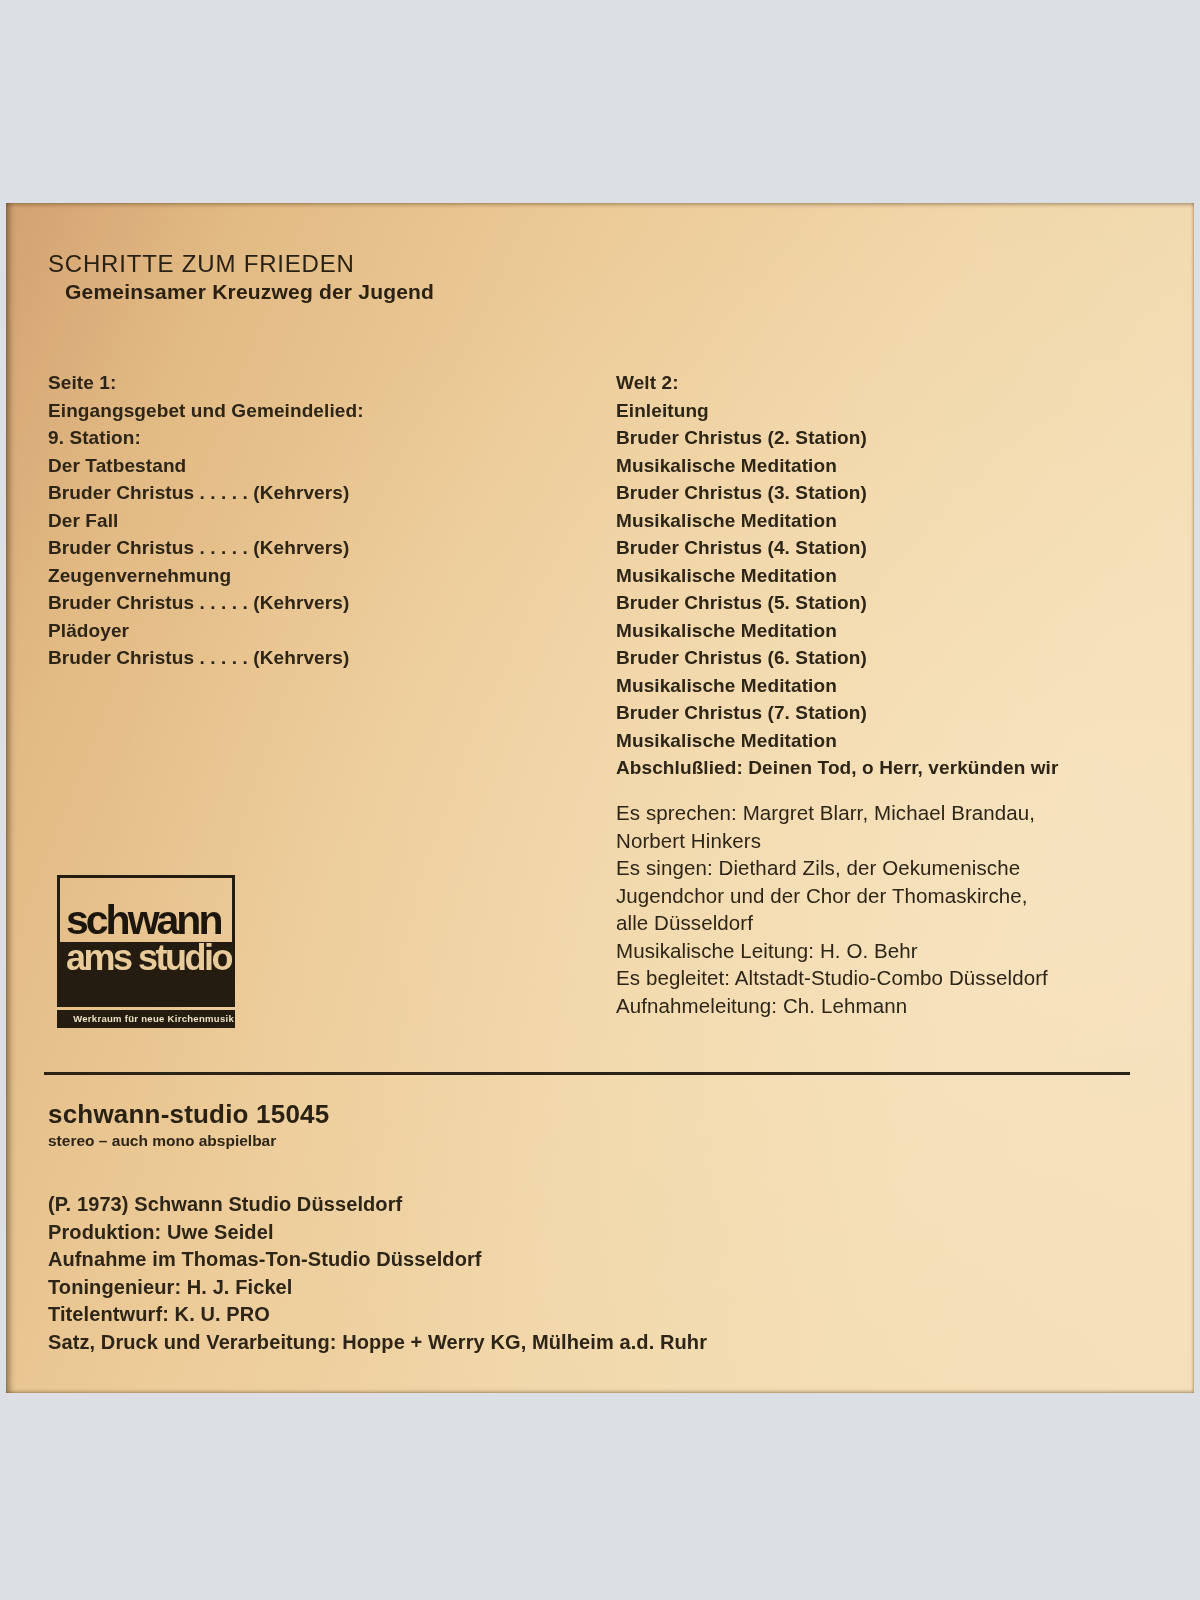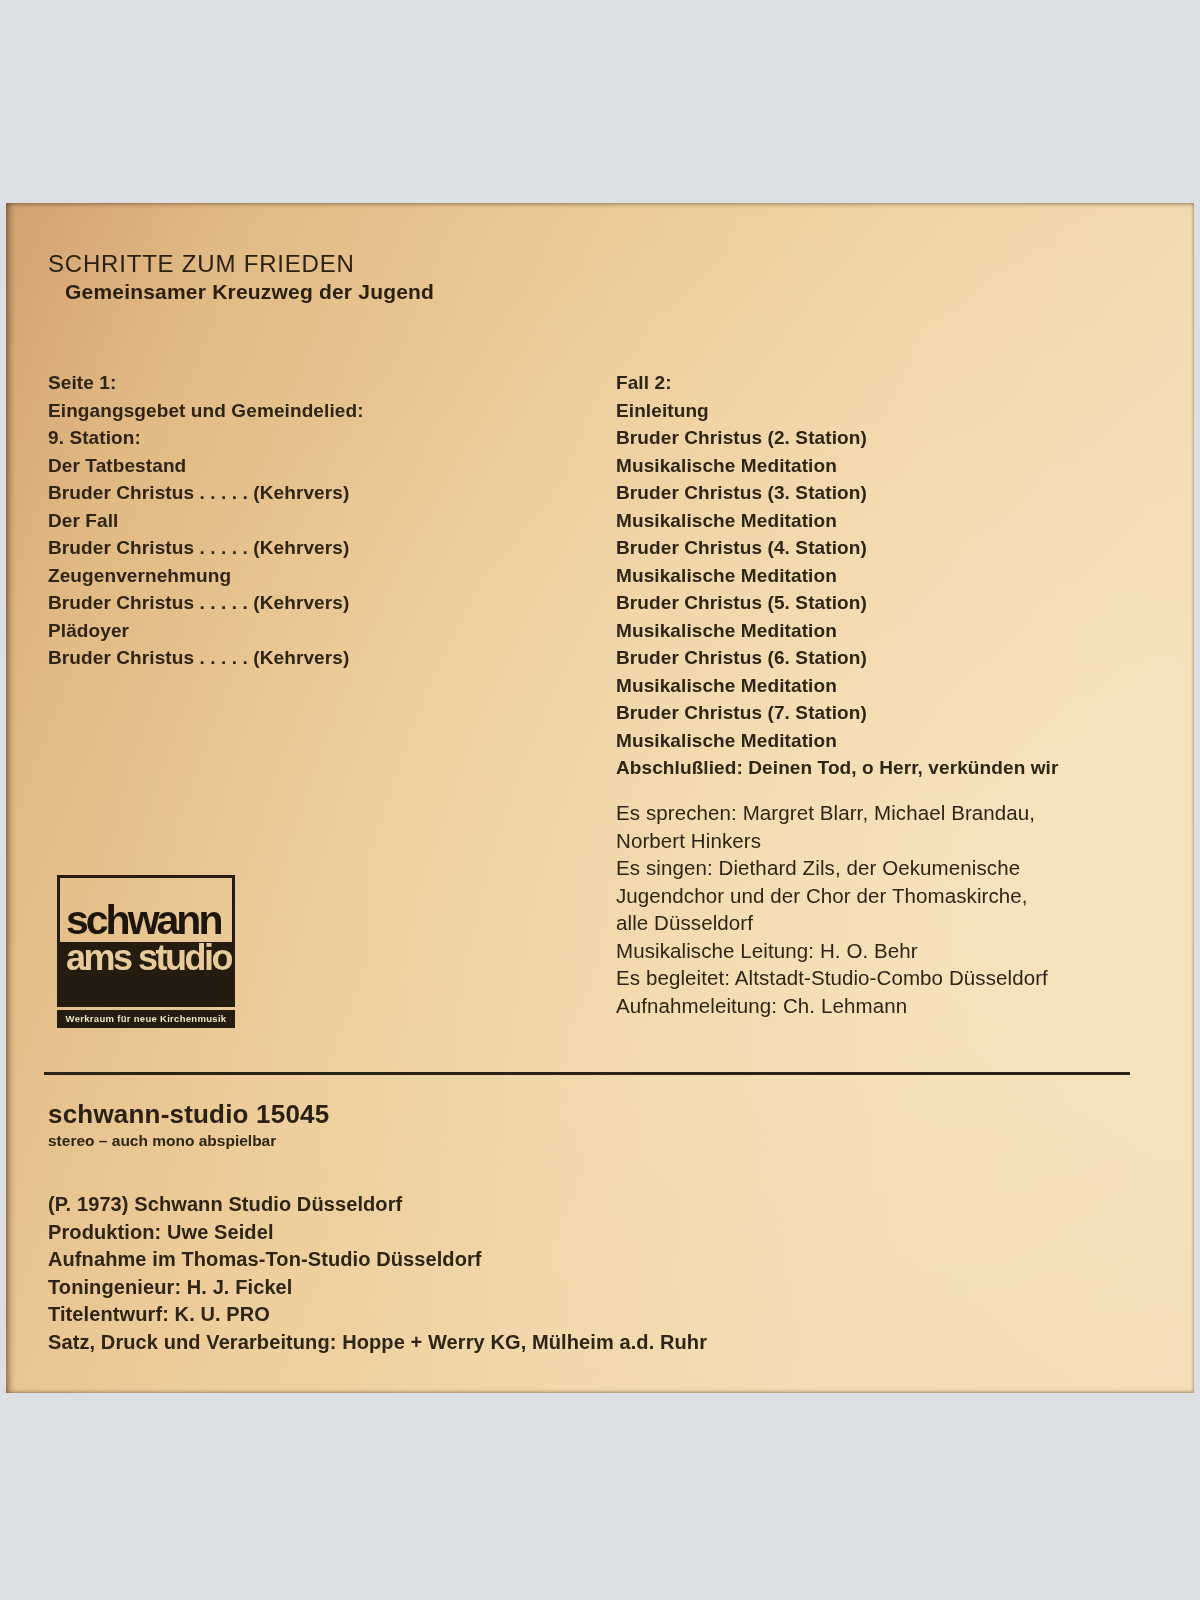--- a/index.html
+++ b/index.html
@@ -121,21 +121,21 @@
     color: #e8c globally;
     color: #e9cb9a;
   }
   .logo-caption {
     margin-top: 3px;
     background: #241c10;
     color: #f0e2c4;
     font-size: 9.5px;
     font-weight: bold;
     letter-spacing: 0.3px;
-    text-align: center;
+    text-align: right;
     padding: 3px 1px 4px 1px;
     white-space: nowrap;
     overflow: hidden;
   }
 
   
   .rule {
     position: absolute;
     left: 38px;
     top: 869px;
@@ -187,21 +187,21 @@
     <div>Bruder Christus . . . . . (Kehrvers)</div>
     <div>Der Fall</div>
     <div>Bruder Christus . . . . . (Kehrvers)</div>
     <div>Zeugenvernehmung</div>
     <div>Bruder Christus . . . . . (Kehrvers)</div>
     <div>Plädoyer</div>
     <div>Bruder Christus . . . . . (Kehrvers)</div>
   </div>
 
   <div class="tracklist col2">
-    <div>Fall 2:</div>
+    <div>Welt 2:</div>
     <div>Einleitung</div>
     <div>Bruder Christus (2. Station)</div>
     <div>Musikalische Meditation</div>
     <div>Bruder Christus (3. Station)</div>
     <div>Musikalische Meditation</div>
     <div>Bruder Christus (4. Station)</div>
     <div>Musikalische Meditation</div>
     <div>Bruder Christus (5. Station)</div>
     <div>Musikalische Meditation</div>
     <div>Bruder Christus (6. Station)</div>

